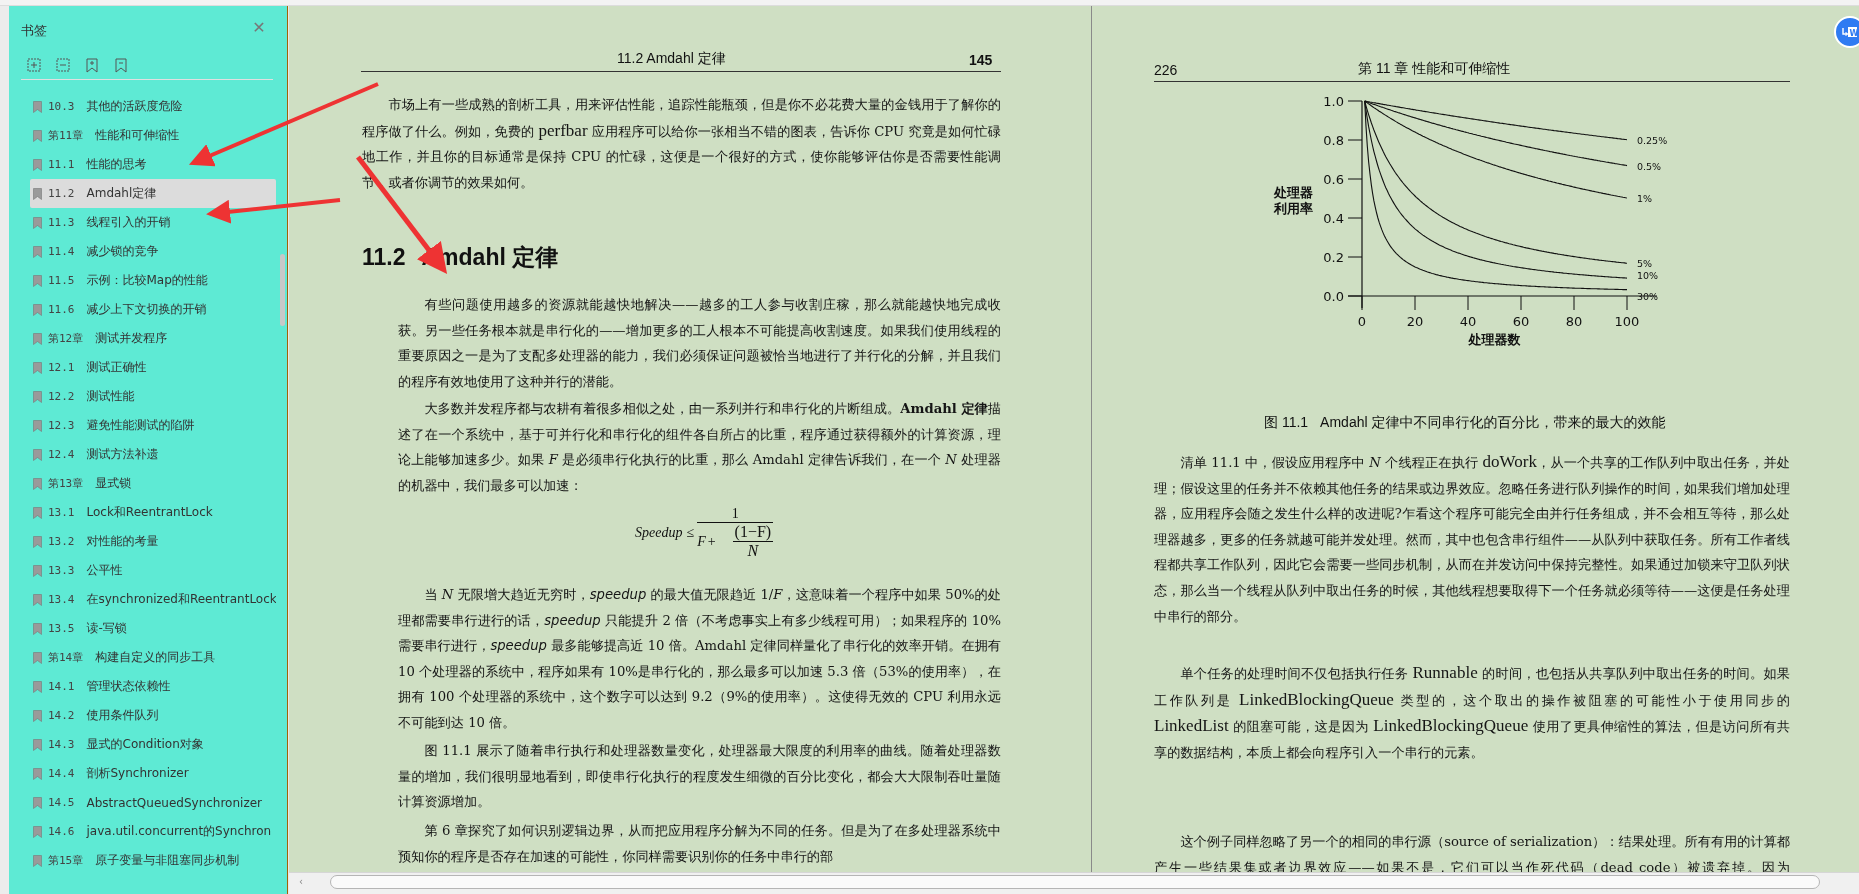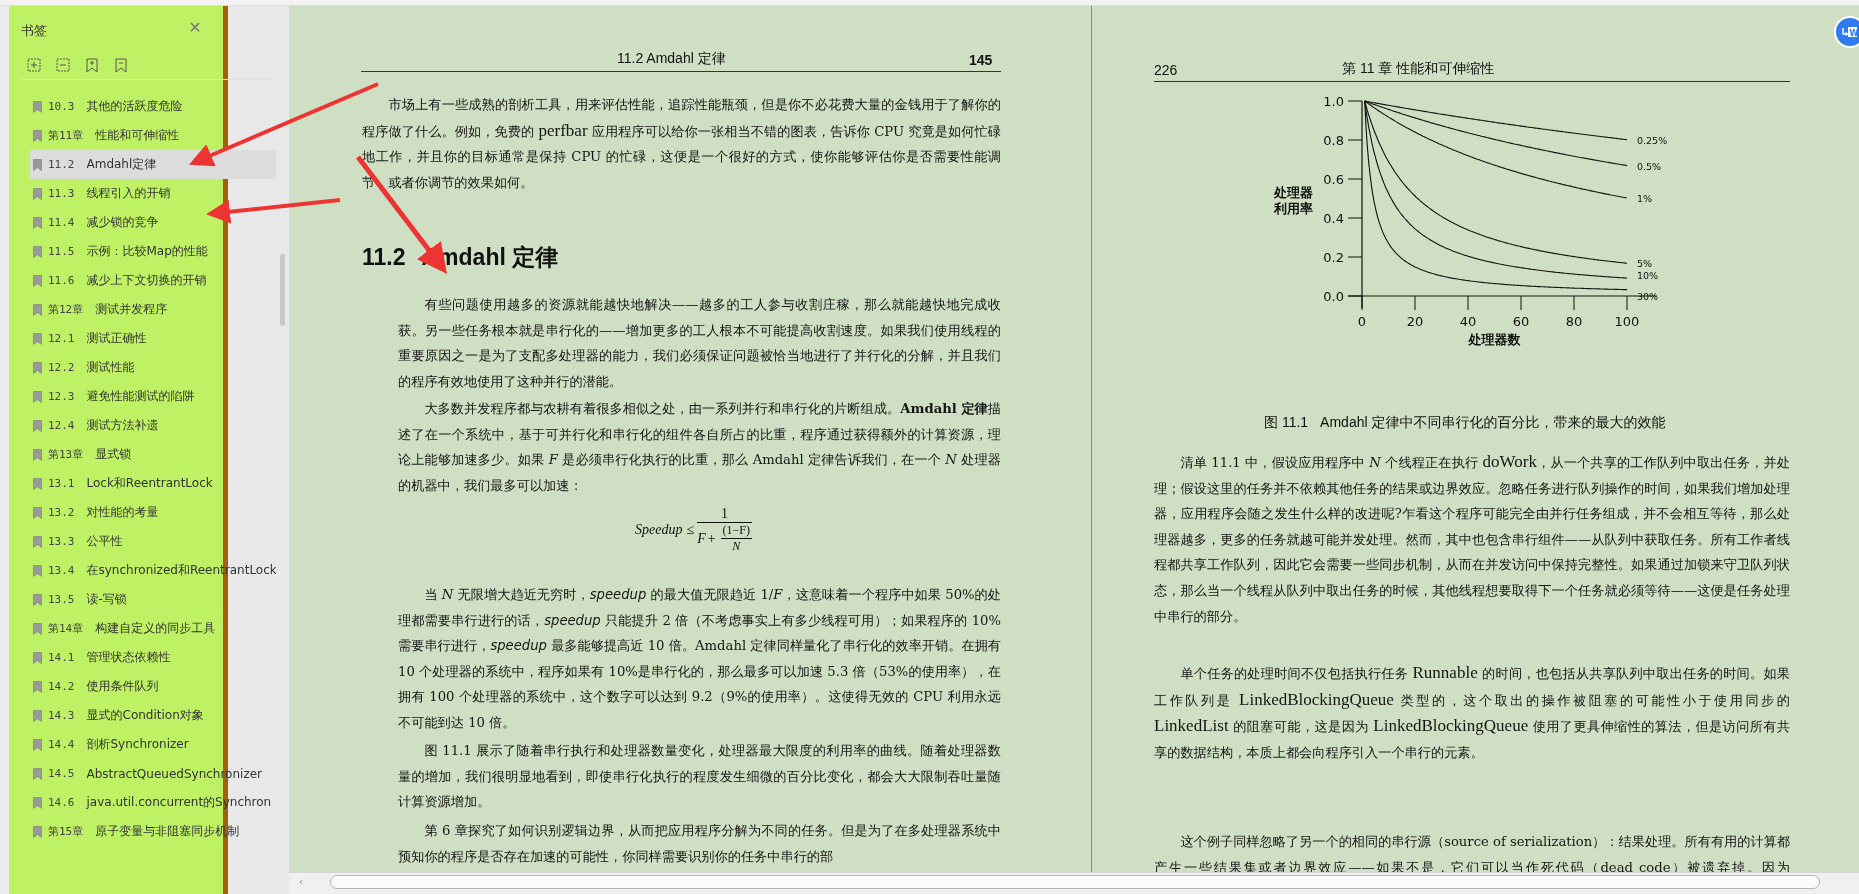--- a/index.html
+++ b/index.html
@@ -1,18 +1,18 @@
 <!DOCTYPE html>
 <html><head>
 <meta charset="utf-8">
 <style>
   * { box-sizing: border-box; margin: 0; padding: 0; }
   html, body { width: 1859px; height: 894px; overflow: hidden; background: #e8e8e8; font-family: "DejaVu Sans", sans-serif; }
   .topbar { position: absolute; left: 0; top: 0; width: 1859px; height: 6px; background: #f3f3f3; border-bottom: 1px solid #ddd; }
-  .sidebar { position: absolute; left: 0; top: 6px; width: 228px; height: 888px; background: #bef264; border-right: 5px solid #a16207; }
+  .sidebar { position: absolute; left: 0; top: 6px; width: 288px; height: 888px; background: #5eead4; border-right: 1px solid #a16207; }
   .sidebar .left-strip { position: absolute; left: 0; top: 0; width: 9px; height: 100%; background: #ececec; }
   .sidebar-header { position: absolute; left: 21px; top: 16px; font-size: 13px; color: #333; }
   .sidebar-close { position: absolute; right: 20px; top: 14px; width: 16px; height: 16px; color: #777; font-size: 16px; line-height: 16px; cursor: pointer; text-align: center; }
   .sidebar-tools { position: absolute; left: 26px; top: 50px; display: flex; gap: 13px; }
   .tool-btn { width: 16px; height: 18px; display: flex; align-items: center; justify-content: center; cursor: pointer; }
   .sidebar-divider { position: absolute; left: 21px; top: 73px; width: 252px; height: 1px; background: #e0e0e0; }
   .bm-list { position: absolute; left: 30px; top: 86px; width: 246px; }
   .bm-item { height: 29px; display: flex; align-items: center; padding-left: 3px; font-size: 12px; color: #333; white-space: nowrap; overflow: hidden; cursor: pointer; border-radius: 2px; }
   .bm-item.active { background: #dcdcdc; }
   .bm-item .bm-icon { width: 9px; height: 12px; margin-right: 6px; flex: 0 0 auto; }
@@ -32,21 +32,21 @@
   .para .ital { font-style: italic; }
   .para b { font-weight: bold; }
   .section-title { position: absolute; left: 73px; top: 236px; font-family: "Liberation Sans", sans-serif; font-size: 23px; color: #111; }
   .section-title .num { margin-right: 16px; }
   .formula { position: absolute; left: 346px; top: 500px; font-family: "Liberation Serif", serif; font-size: 14px; color: #111; display: flex; align-items: center; }
   .formula .lhs { font-style: italic; margin-right: 4px; }
   .frac { display: inline-flex; flex-direction: column; align-items: center; }
   .frac .numer { padding: 0 2px; }
   .frac .bar { height: 1px; background: #111; align-self: stretch; }
   .frac .denom { display: flex; align-items: center; }
-  .frac.small { font-size: 12px; margin-left: 3px; }
+  .frac.small { font-size: 16px; margin-left: 15px; }
   .ital { font-style: italic; }
   .chart-wrap { position: absolute; left: 160px; top: 74px; width: 560px; height: 330px; }
   .chart-wrap svg { position: absolute; left: 0; top: 0; }
   .fig-caption { position: absolute; left: 172px; top: 408px; font-family: "Liberation Sans", sans-serif; font-weight: normal; font-size: 14px; color: #111; }
   .fig-caption .fig-num { margin-right: 12px; }
   .hscroll { position: absolute; left: 289px; top: 872px; width: 1570px; height: 22px; background: #f0f0f0; border-top: 1px solid #d6d6d6; }
   .hscroll-left { position: absolute; left: 10px; top: 3px; font-size: 10px; color: #888; }
   .hscroll-thumb { position: absolute; left: 41px; top: 2px; width: 1490px; height: 14px; background: #fafafa; border: 1px solid #b5b5b5; border-radius: 7px; }
   .float-btn { position: absolute; left: 1834px; top: 16px; width: 32px; height: 32px; border-radius: 50%; background: #2f7bf2; border: 2px solid #fff; display: flex; align-items: center; justify-content: center; cursor: pointer; }
   .arrows { position: absolute; left: 0; top: 0; pointer-events: none; }
@@ -97,20 +97,27 @@
         </svg>
         <span class="bm-num">10.3</span>
         <span class="bm-text">其他的活跃度危险</span>
       </div>
     <div class="bm-item">
         <svg class="bm-icon" viewBox="0 0 9 12">
           <path d="M0.5 0.5H8.5V11.5L4.5 8.5L0.5 11.5Z" fill="#9a9a9a" stroke="#777" stroke-width="0.6"></path>
         </svg>
         <span class="bm-num">第11章</span>
         <span class="bm-text">性能和可伸缩性</span>
+      </div>
+    <div class="bm-item">
+        <svg class="bm-icon" viewBox="0 0 9 12">
+          <path d="M0.5 0.5H8.5V11.5L4.5 8.5L0.5 11.5Z" fill="#9a9a9a" stroke="#777" stroke-width="0.6"></path>
+        </svg>
+        <span class="bm-num">11.1</span>
+        <span class="bm-text">性能的思考</span>
       </div>
     <div class="bm-item active">
         <svg class="bm-icon" viewBox="0 0 9 12">
           <path d="M0.5 0.5H8.5V11.5L4.5 8.5L0.5 11.5Z" fill="#9a9a9a" stroke="#777" stroke-width="0.6"></path>
         </svg>
         <span class="bm-num">11.2</span>
         <span class="bm-text">Amdahl定律</span>
       </div>
     <div class="bm-item">
         <svg class="bm-icon" viewBox="0 0 9 12">
@@ -314,21 +321,21 @@
 
     <p class="para" style="left:109px; top:732px; width:603px;"><span>图 11.1 展示了随着串行执行和处理器数量变化，处理器最大限度的利用率的曲线。随着处理器数量的增加，我们很明显地看到，即使串行化执行的程度发生细微的百分比变化，都会大大限制吞吐量随计算资源增加。</span></p>
 
     <p class="para" style="left:109px; top:812px; width:603px;"><span>第 6 章探究了如何识别逻辑边界，从而把应用程序分解为不同的任务。但是为了在多处理器系统中预知你的程序是否存在加速的可能性，你同样需要识别你的任务中串行的部</span></p>
   </section>
 
   <div class="page-divider"></div>
 
   <section class="page page-right">
     <div class="pnum" style="left:62px; top:56px; font-weight:normal;">226</div>
-    <div class="running-head" style="left:250px; top:54px;">第 11 章   性能和可伸缩性</div>
+    <div class="running-head" style="left:266px; top:54px;">第 11 章   性能和可伸缩性</div>
     <div class="rule" style="left:62px; top:75px; width:636px;"></div>
 
     <div class="chart-wrap">
       <svg id="chart-svg" width="560" height="330">
           <line x1="110" y1="21" x2="110" y2="228" stroke="#111" stroke-width="1.2"></line>
           <line x1="96" y1="216" x2="405" y2="216" stroke="#111" stroke-width="1.2"></line>
           <line x1="96" y1="216" x2="110" y2="216" stroke="#111" stroke-width="1"></line>
           <text x="92" y="221" text-anchor="end" font-size="13" font-family="DejaVu Sans, sans-serif" fill="#111">0.0</text>
           <line x1="96" y1="177" x2="110" y2="177" stroke="#111" stroke-width="1"></line>
           <text x="92" y="182" text-anchor="end" font-size="13" font-family="DejaVu Sans, sans-serif" fill="#111">0.2</text>

